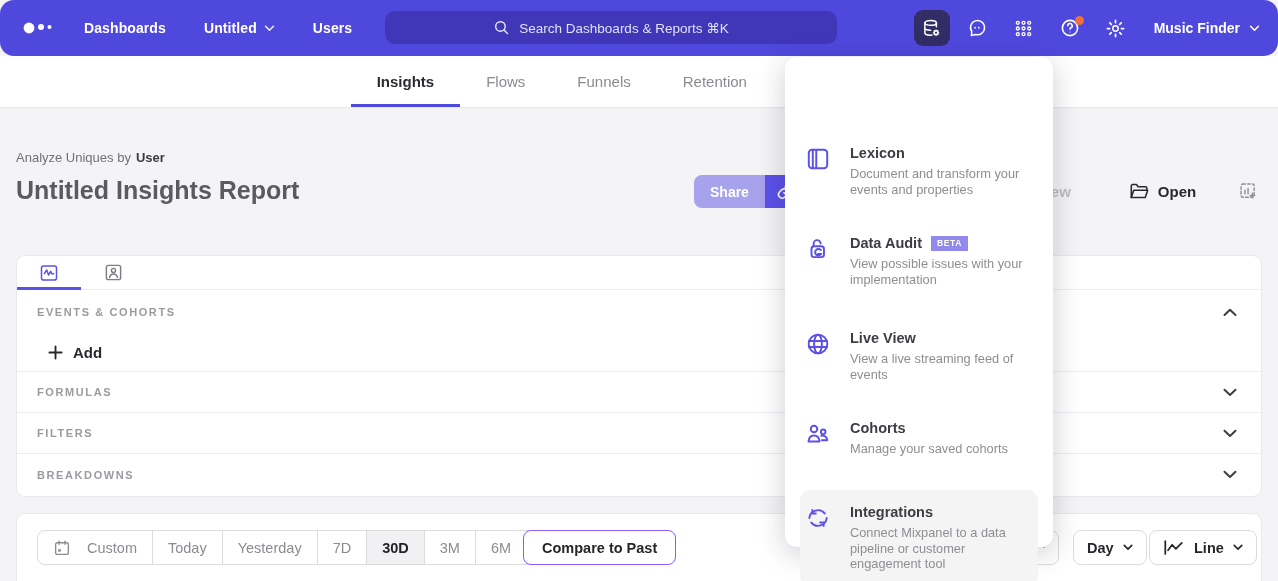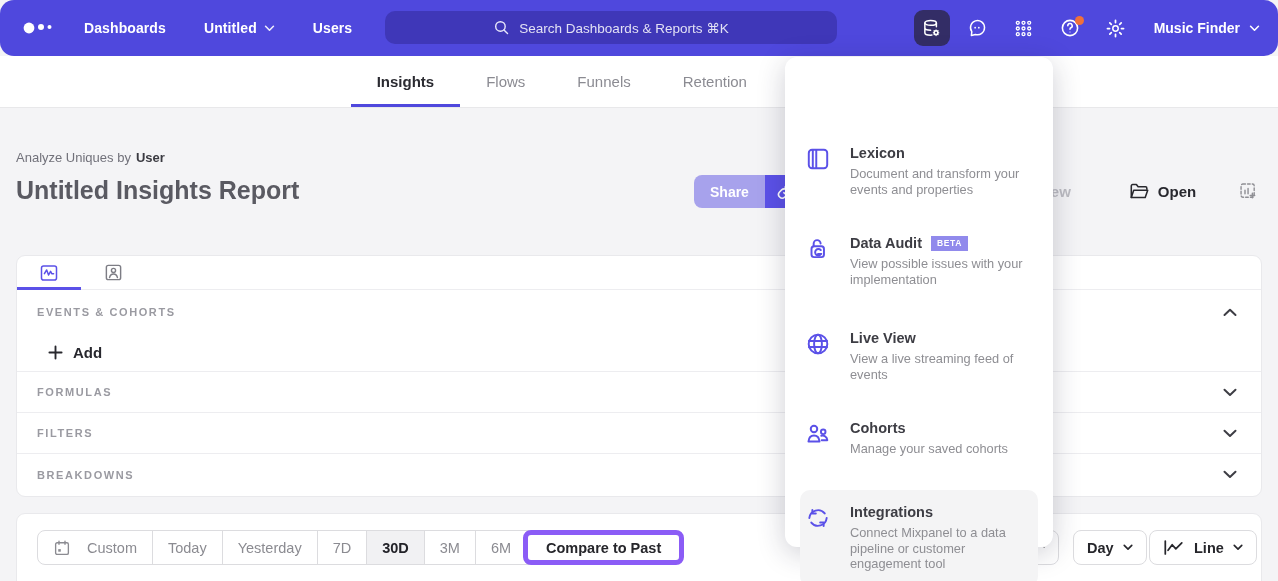--- a/index.html
+++ b/index.html
@@ -51,21 +51,21 @@
   .add-btn { display:flex; align-items:center; gap:10px; font-size:15px; font-weight:700; color:#28282e; background:none; border:none; cursor:pointer; }
   .collapse-row { height:41px; display:flex; align-items:center; justify-content:space-between; padding:0 24px 0 20px; border-bottom:1px solid #ededf0; cursor:pointer; }
   .collapse-row:last-child { border-bottom:none; }
 
   
   .bottom-panel { position:absolute; left:16px; top:513px; width:1246px; height:80px; background:#fff; border:1px solid #e9e9ec; border-radius:9px 9px 0 0; }
   .seg { position:absolute; left:20px; top:16px; height:35px; display:flex; align-items:stretch; border:1px solid #dcdcdf; border-radius:8px; background:#fff; overflow:hidden; }
   .seg-cell { display:flex; align-items:center; gap:16px; padding:0 15px; font-size:14.5px; color:#8b8b91; border-right:1px solid #dcdcdf; cursor:pointer; white-space:nowrap; }
   .seg-cell:last-child { border-right:none; }
   .seg-cell.active { background:#f1f1f3; color:#222228; font-weight:700; }
-  .cmp-btn { position:absolute; left:506px; top:16px; height:35px; padding:0 18px; background:#fff; border:5px solid #8b5cf6; border-radius:8px; font-size:14.5px; font-weight:700; color:#26262b; cursor:pointer; }
+  .cmp-btn { position:absolute; left:506px; top:16px; height:35px; padding:0 18px; background:#fff; border:1px solid #8b5cf6; border-radius:8px; font-size:14.5px; font-weight:700; color:#26262b; cursor:pointer; }
   .ctl-btn { position:absolute; top:16px; height:35px; background:#fff; border:1px solid #dcdcdf; border-radius:8px; display:flex; align-items:center; gap:9px; padding:0 13px; font-size:14.5px; font-weight:700; color:#26262b; cursor:pointer; }
   .ctl-linear { left:946px; width:96px; }
   .ctl-day { left:1056px; }
   .ctl-line { left:1132px; }
 
   
   .menu { position:absolute; left:785px; top:57px; width:268px; height:490px; background:#fff; border-radius:12px; box-shadow:0 6px 28px rgba(30,30,60,.22); z-index:50; }
   .mi { position:absolute; left:15px; right:15px; display:flex; gap:19px; padding:0 5px; cursor:pointer; }
   .mi-icon { width:26px; height:26px; flex:none; color:#5B51E8; margin-top:1px; }
   .mi-title { font-size:14.5px; font-weight:700; color:#3d3d44; display:flex; align-items:center; gap:9px; }

